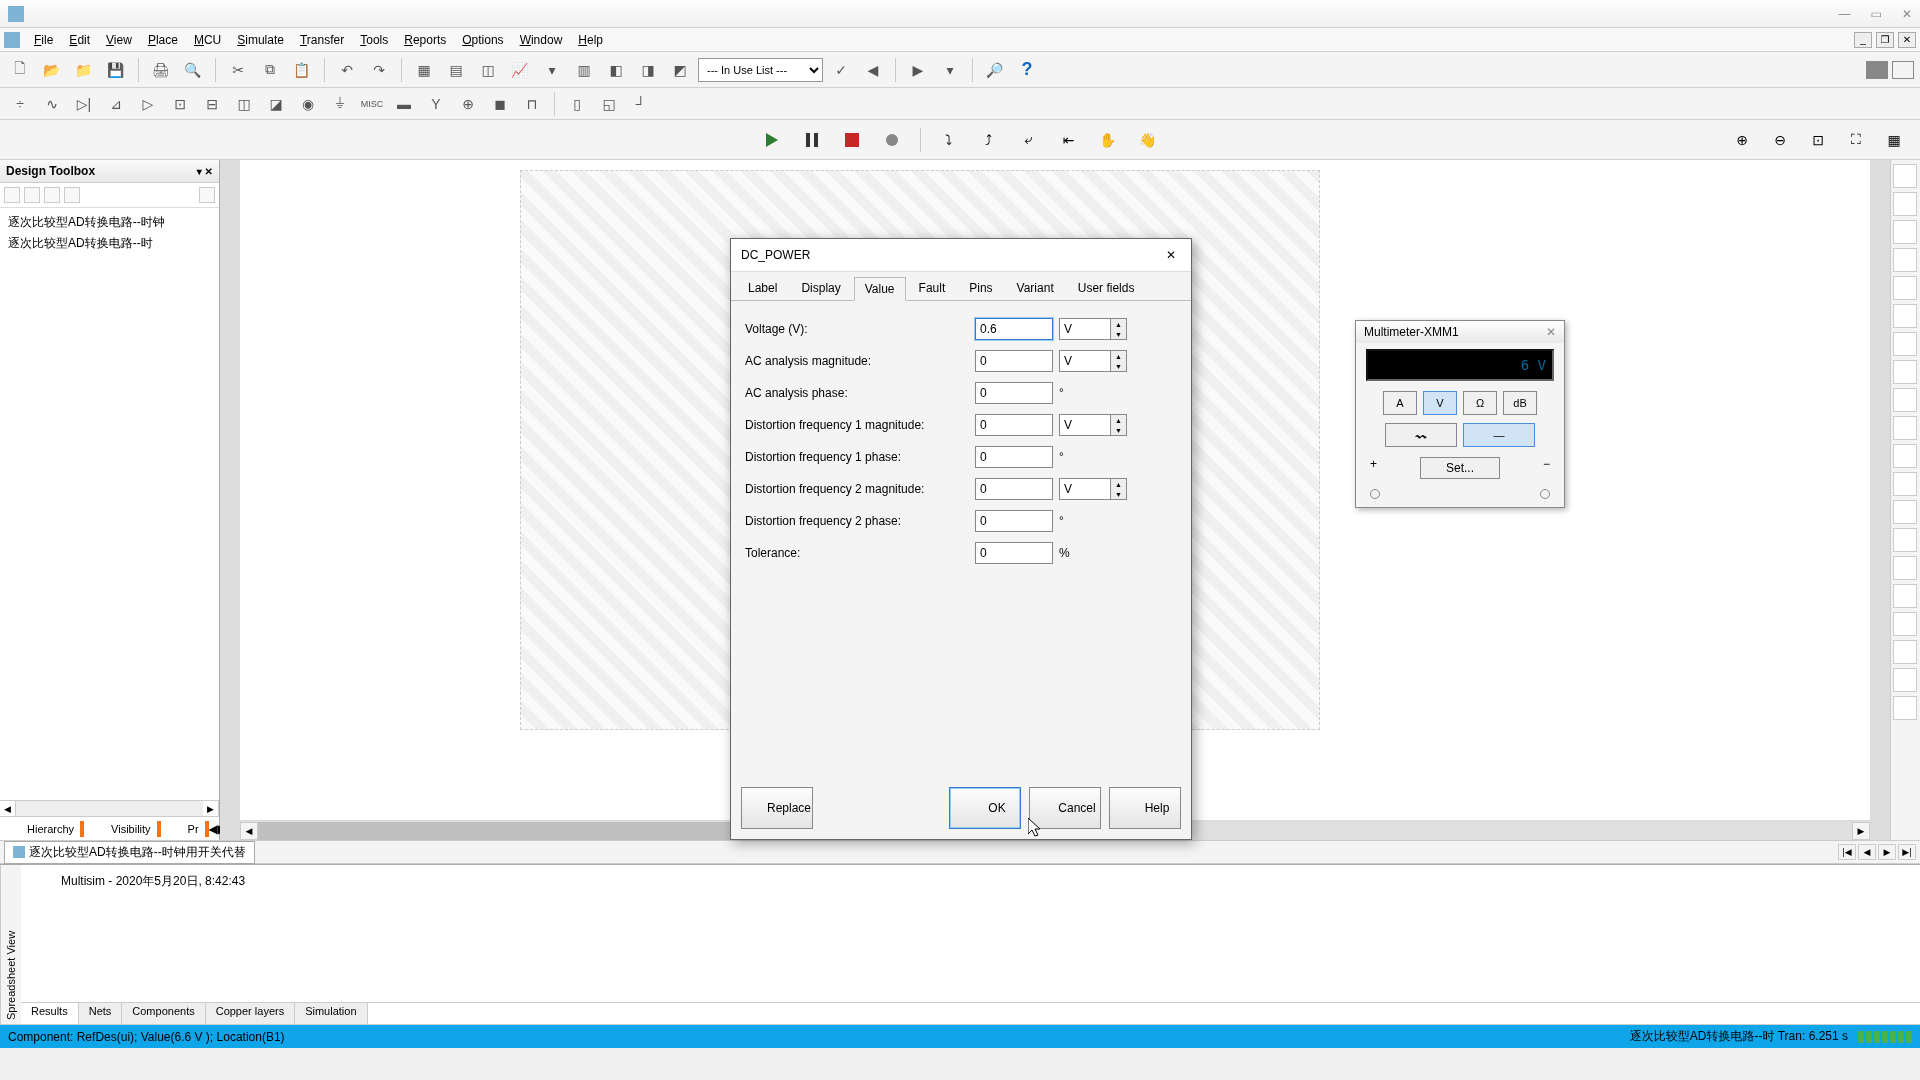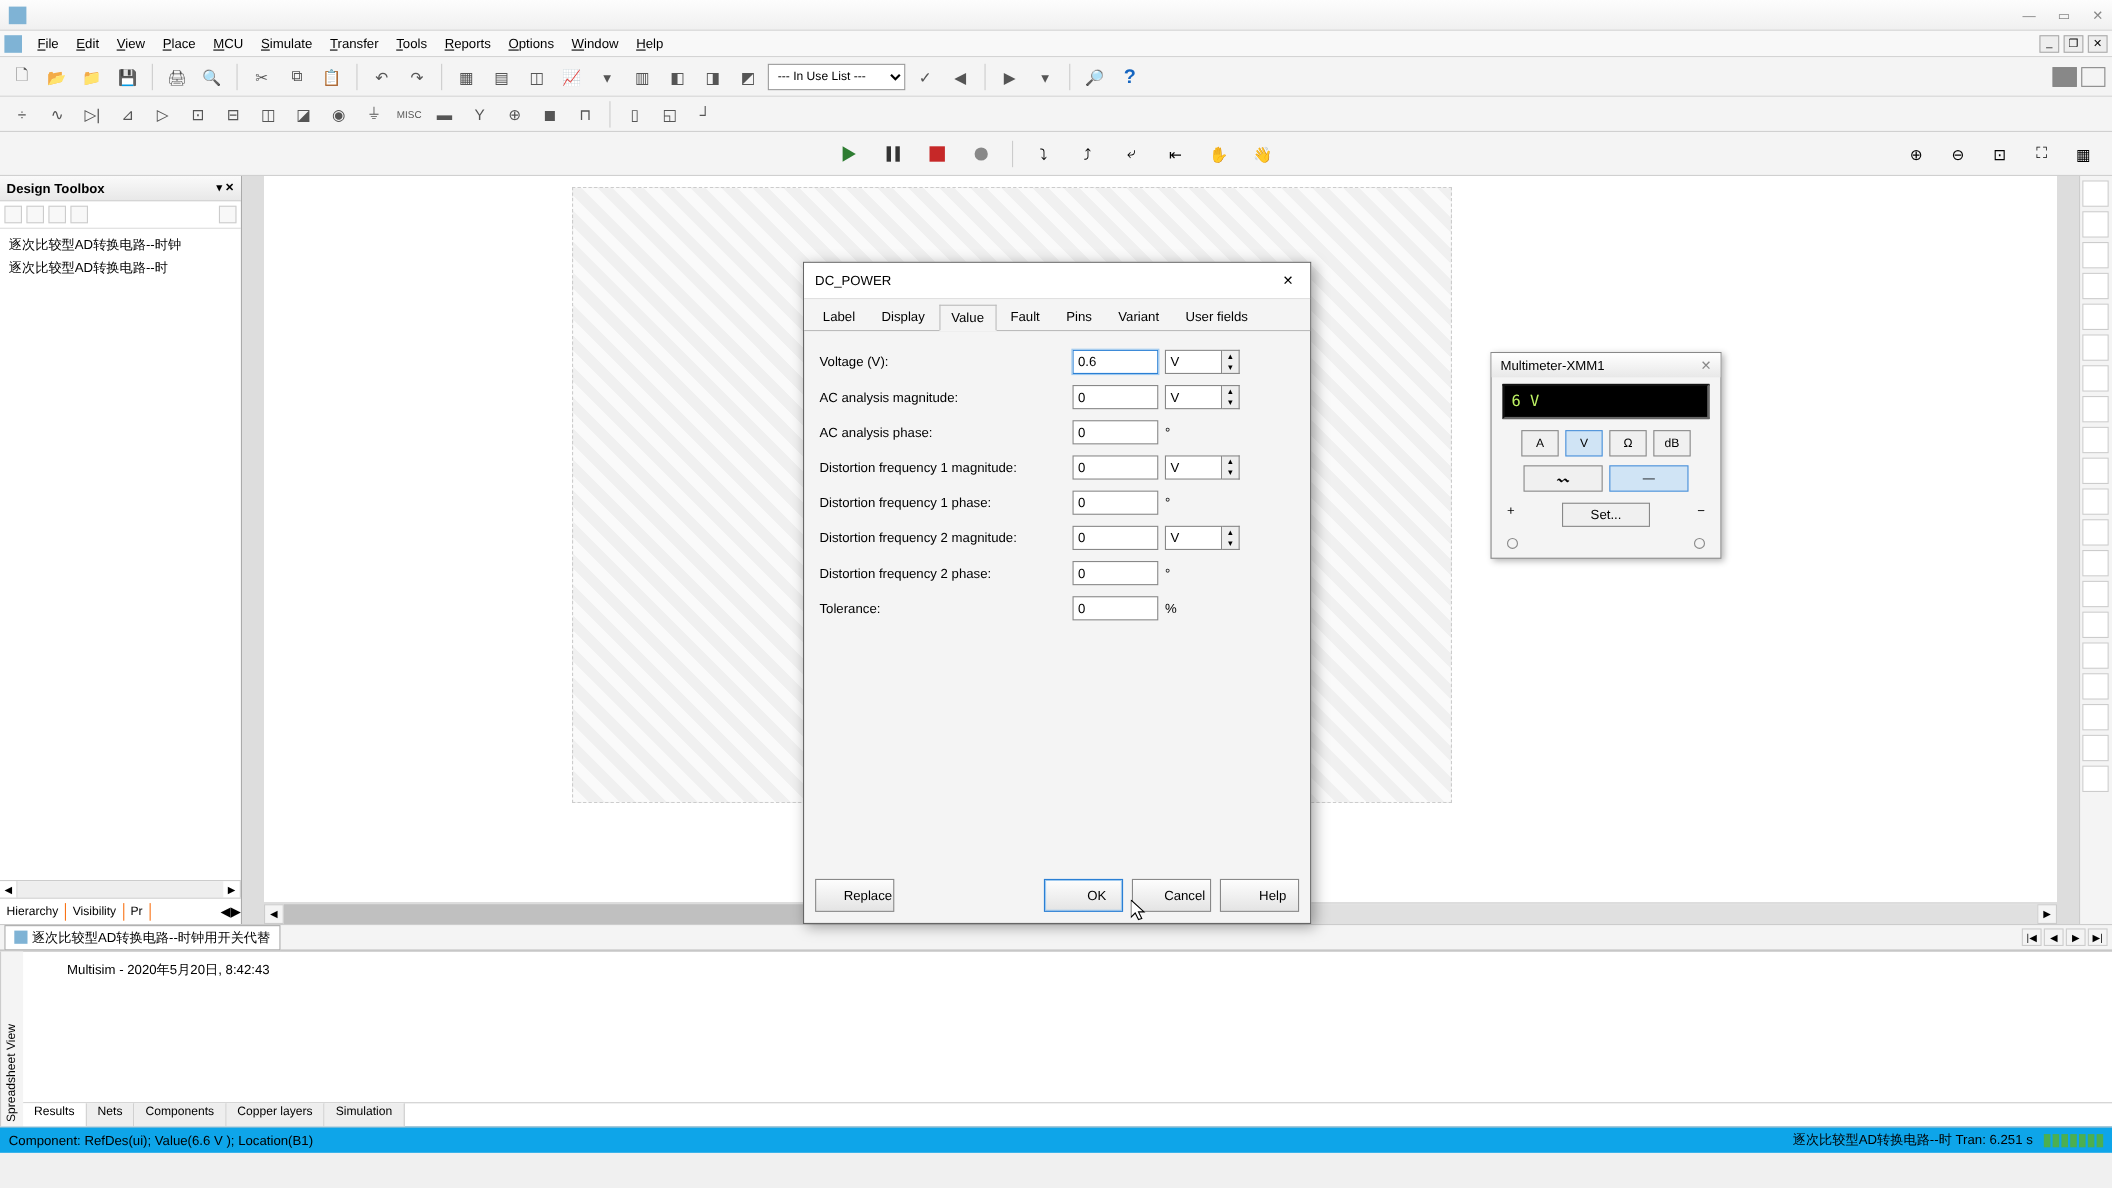--- a/index.html
+++ b/index.html
@@ -32,41 +32,41 @@
 
 .content { position: relative; height: 680px; display: flex; }
 .toolbox { width: 220px; background: #fff; border-right: 1px solid #aaa; display: flex; flex-direction: column; }
 .toolbox-title { background: linear-gradient(#fafafa,#e8e8e8); padding: 4px 6px; font-weight: bold; border-bottom: 1px solid #ccc; display:flex; align-items:center; }
 .toolbox-title .tbx-close { margin-left:auto; font-size:10px; }
 .toolbox-icons { display:flex; gap:4px; padding:4px; border-bottom:1px solid #ddd; }
 .toolbox-icons .mini { width:16px; height:16px; border:1px solid #ccc; background:#f8f8f8; }
 .toolbox-list { flex:1; padding:4px; overflow:hidden; }
 .toolbox-list .item { padding:2px 4px; white-space: nowrap; overflow: hidden; text-overflow: ellipsis; }
 .toolbox-tabs { display:flex; border-top:1px solid #ccc; height:24px; align-items:center; }
-.toolbox-tabs .ttab { padding:2px 6px; border-right:1px solid #f97316; font-size:11px; }
+.toolbox-tabs .ttab { padding:2px 6px; border-right:4px solid #f97316; font-size:11px;margin-left:21px; }
 .toolbox-scroll { height:16px; border-top:1px solid #ccc; display:flex; }
 .toolbox-scroll .sbtn { width:16px; border-right:1px solid #ccc; display:flex; align-items:center; justify-content:center; font-size:9px; }
 .toolbox-scroll .strack { flex:1; background:#eee; }
 
 .canvas-area { flex:1; background:#ddd; position:relative; }
 .canvas-inner { position:absolute; left:20px; top:0; right:20px; bottom:20px; background:#fff; }
 .canvas-inner .schematic-placeholder { position:absolute; left:280px; top:10px; width:800px; height:560px; background:repeating-linear-gradient(45deg,#fafafa,#fafafa 10px,#f0f0f0 10px,#f0f0f0 20px); border:1px dashed #ccc; }
 .canvas-hscroll { position:absolute; left:20px; right:20px; bottom:0; height:18px; background:#eee; display:flex; }
 .canvas-hscroll .sbtn { width:18px; border:1px solid #ccc; background:#f4f4f4; display:flex; align-items:center; justify-content:center; font-size:9px; }
 .canvas-hscroll .strack { flex:1; background:#e0e0e0; position:relative; }
 .canvas-hscroll .thumb { position:absolute; left:0; width:55%; height:100%; background:#c0c0c0; }
 
 .instrument-bar { width:30px; background:#f4f4f4; border-left:1px solid #ccc; display:flex; flex-direction:column; gap:4px; padding:4px 2px; }
 .instrument-bar .ibtn { width:24px; height:24px; border:1px solid #ccc; background:#fff; }
 
 
 .multimeter { position:absolute; left:1355px; top:320px; width:210px; background:#f4f4f4; border:1px solid #888; box-shadow:2px 2px 6px rgba(0,0,0,0.3); z-index:40; }
 .multimeter .mm-title { display:flex; align-items:center; padding:4px 8px; background:linear-gradient(#fff,#e8e8e8); }
 .multimeter .mm-close { margin-left:auto; color:#888; }
-.multimeter .mm-display { margin:6px 10px; background:#000; color:#bef264; text-align:left; padding:6px; font-family:monospace; font-size:14px; border:2px inset #666; }
+.multimeter .mm-display { margin:6px 10px; background:#000; color:#0369a1; text-align:right; padding:6px; font-family:monospace; font-size:14px; border:2px inset #666; }
 .multimeter .mm-row { display:flex; justify-content:center; gap:6px; padding:4px 10px; }
 .multimeter .mm-btn { width:34px; height:24px; border:1px solid #888; background:#f0f0f0; display:flex; align-items:center; justify-content:center; font-size:11px; }
 .multimeter .mm-btn.active { background:#d0e4f5; border-color:#4a90d9; }
 .multimeter .mm-set { width:80px; height:22px; border:1px solid #888; background:#f0f0f0; }
 .multimeter .mm-term { width:10px; height:10px; border-radius:50%; border:1px solid #888; }
 
 
 .dialog { position:absolute; left:730px; top:238px; width:462px; height:602px; background:#f4f4f4; border:1px solid #666; box-shadow:3px 3px 12px rgba(0,0,0,0.35); z-index:50; }
 .dialog .dlg-title { display:flex; align-items:center; padding:6px 10px; background:#fff; border-bottom:1px solid #ddd; }
 .dialog .dlg-title .dlg-close { margin-left:auto; width:20px; height:20px; display:flex; align-items:center; justify-content:center; }
@@ -76,21 +76,21 @@
 .dialog .body { padding:12px 14px; }
 .dialog .row { display:flex; align-items:center; height:32px; }
 .dialog .row .lbl { width:230px; }
 .dialog .row .val { width:78px; height:22px; border:1px solid #888; background:#fff; padding:0 4px; }
 .dialog .row .val.focus { border-color:#2a7fd4; outline:1px solid #9ec9ef; }
 .dialog .row .unit-sel { width:52px; height:22px; border:1px solid #888; background:#fff; margin-left:6px; display:flex; align-items:center; padding:0 4px; }
 .dialog .row .spin { width:16px; height:22px; border:1px solid #888; border-left:none; background:#eee; display:flex; flex-direction:column; }
 .dialog .row .spin div { flex:1; display:flex; align-items:center; justify-content:center; font-size:7px; }
 .dialog .row .unit-txt { margin-left:6px; }
 .dialog .dlg-buttons { position:absolute; bottom:10px; left:10px; right:10px; display:flex; align-items:center; }
-.dialog .dlg-btn { min-width:72px; height:30px; border:1px solid #888; background:linear-gradient(#fdfdfd,#e4e4e4); display:flex; align-items:center; justify-content:center; margin-left:8px;padding-left:24px; }
+.dialog .dlg-btn { min-width:72px; height:42px; border:1px solid #888; background:linear-gradient(#fdfdfd,#e4e4e4); display:flex; align-items:center; justify-content:center; margin-left:8px;padding-left:24px; }
 .dialog .dlg-btn.primary { border-color:#2a7fd4; box-shadow:0 0 0 1px #9ec9ef inset; }
 .dialog .dlg-btn.replace { margin-left:0; margin-right:auto; }
 
 
 .doc-tabs { height:24px; background:#f4f4f4; border-top:1px solid #ccc; border-bottom:1px solid #ccc; display:flex; align-items:center; padding:0 4px; }
 .doc-tabs .doc-tab { border:1px solid #aaa; background:#fff; padding:2px 8px; display:flex; align-items:center; gap:4px; font-size:11px; }
 .doc-tabs .doc-tab .dicon { width:12px; height:12px; background:#7fb3d5; }
 .doc-tabs .nav { margin-left:auto; display:flex; gap:2px; }
 .doc-tabs .nav .nbtn { width:18px; height:16px; border:1px solid #ccc; display:flex; align-items:center; justify-content:center; font-size:9px; }
 

